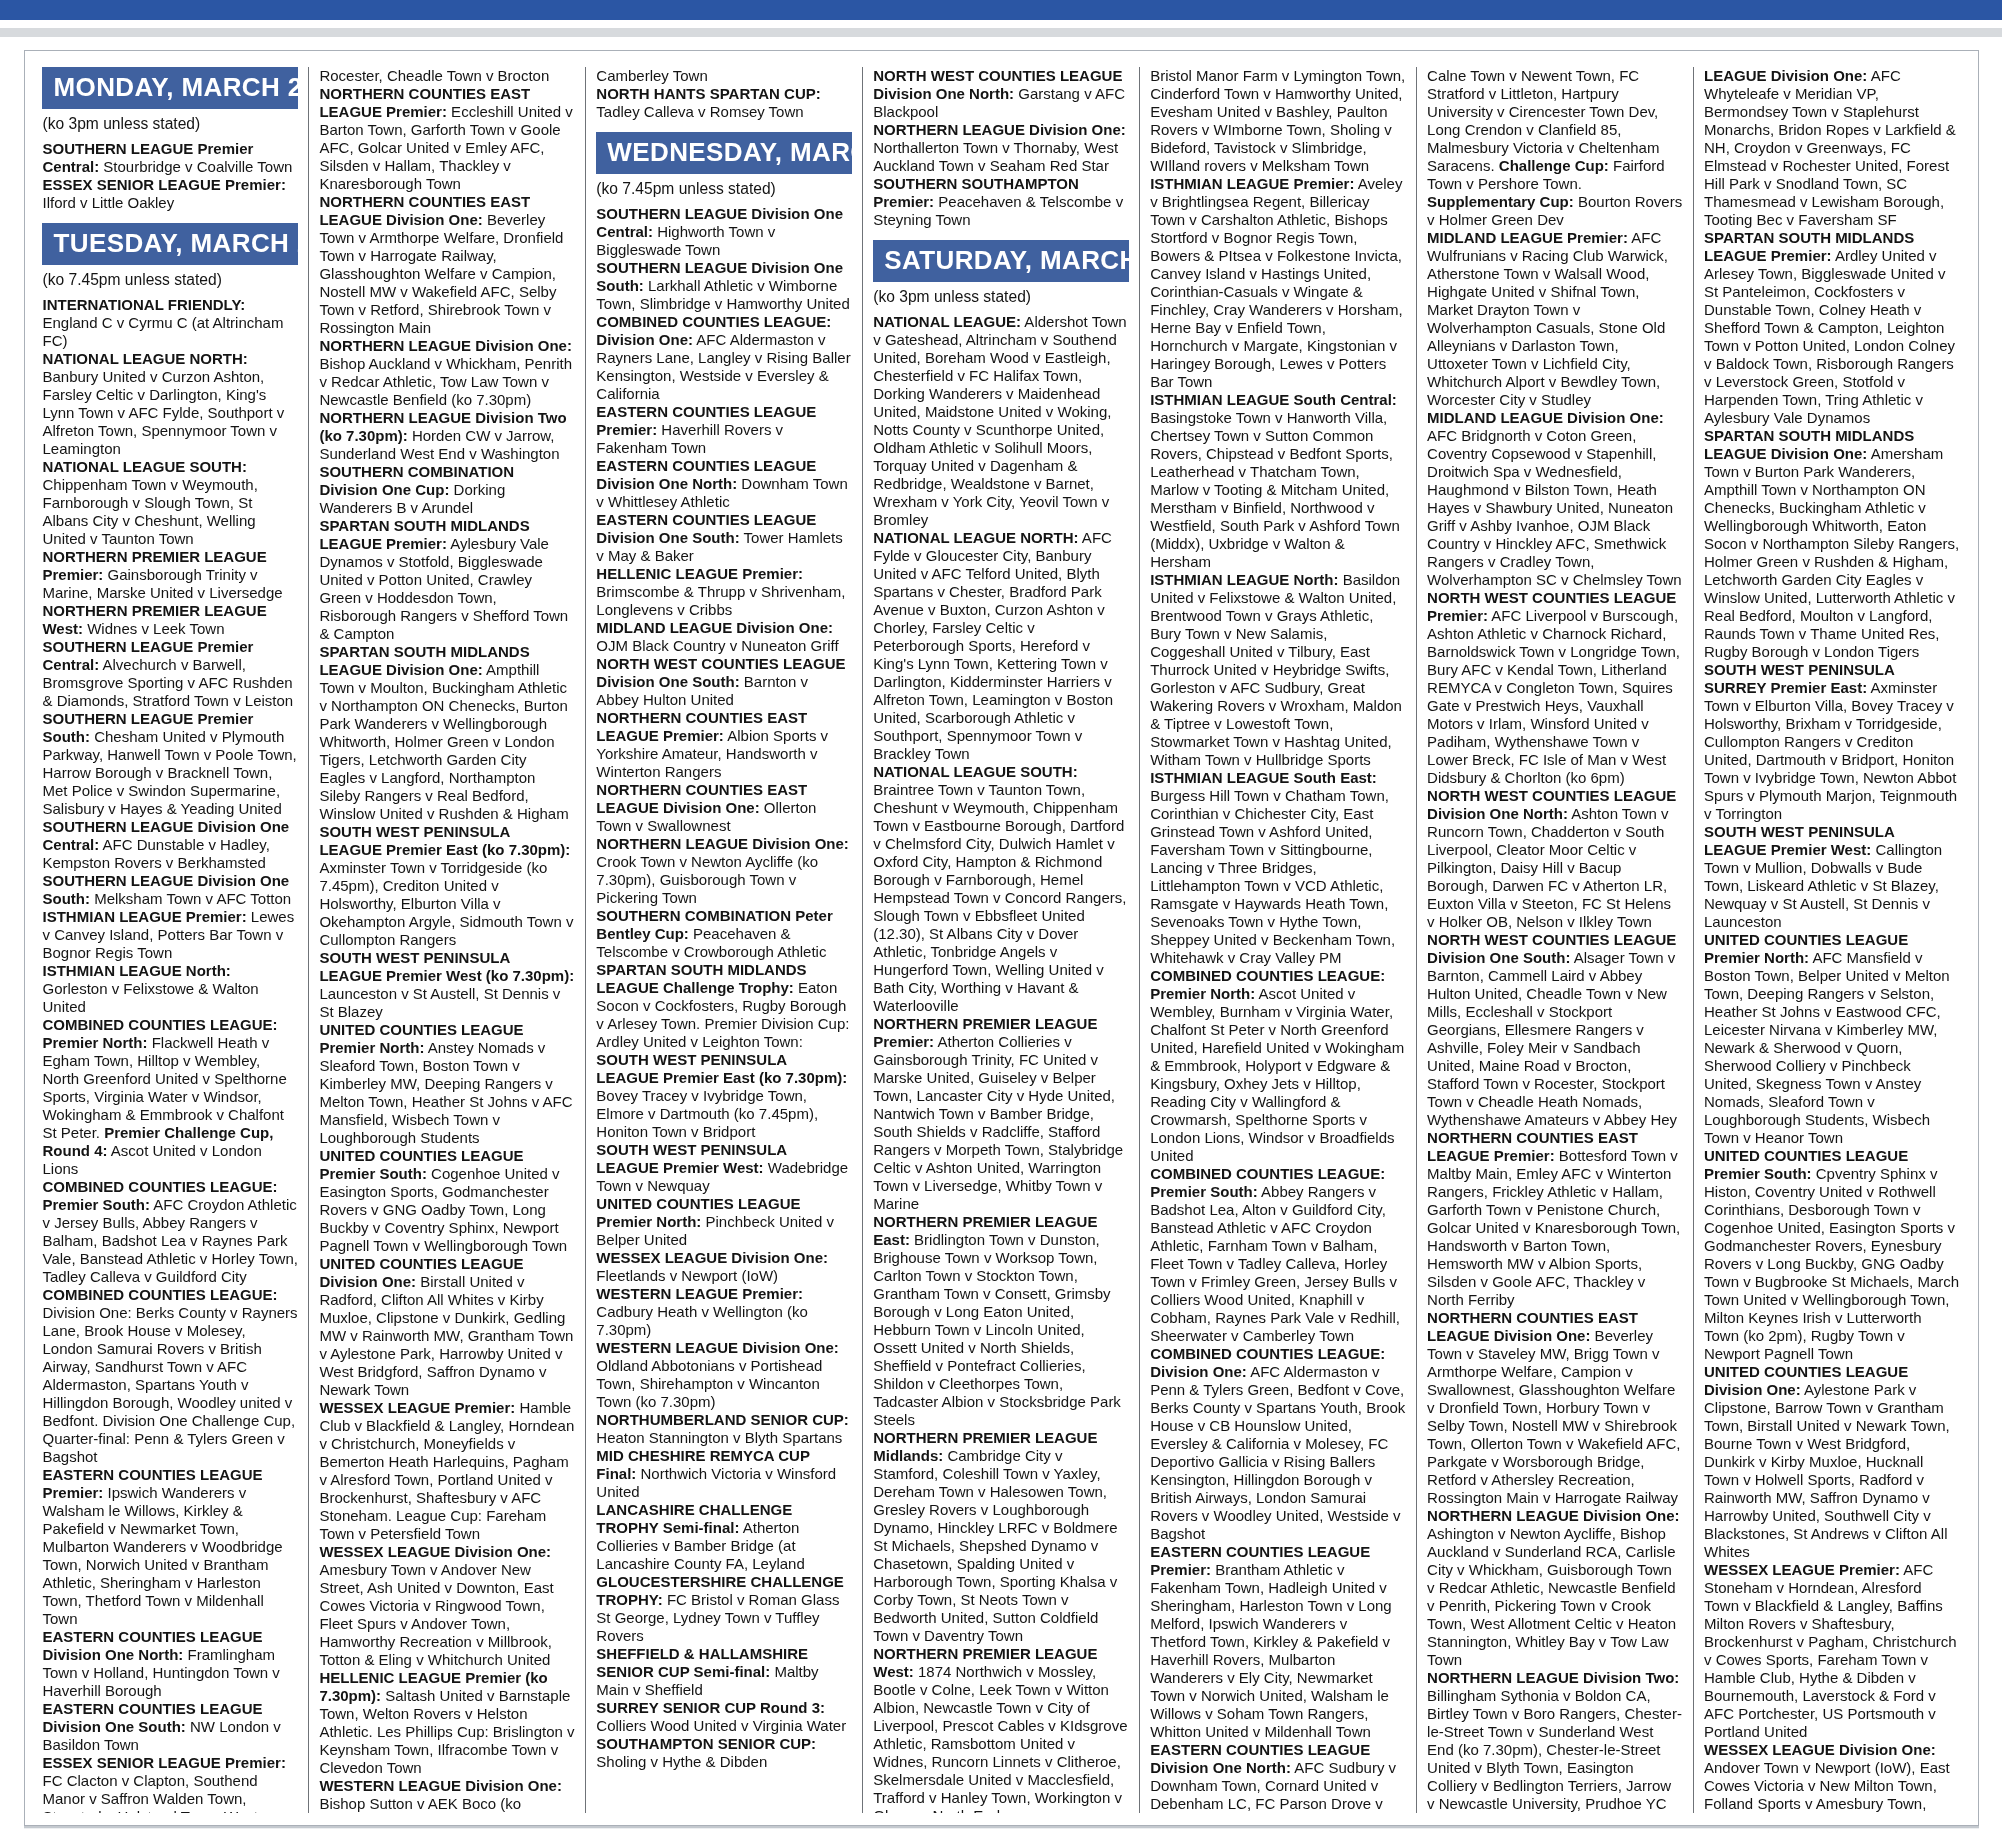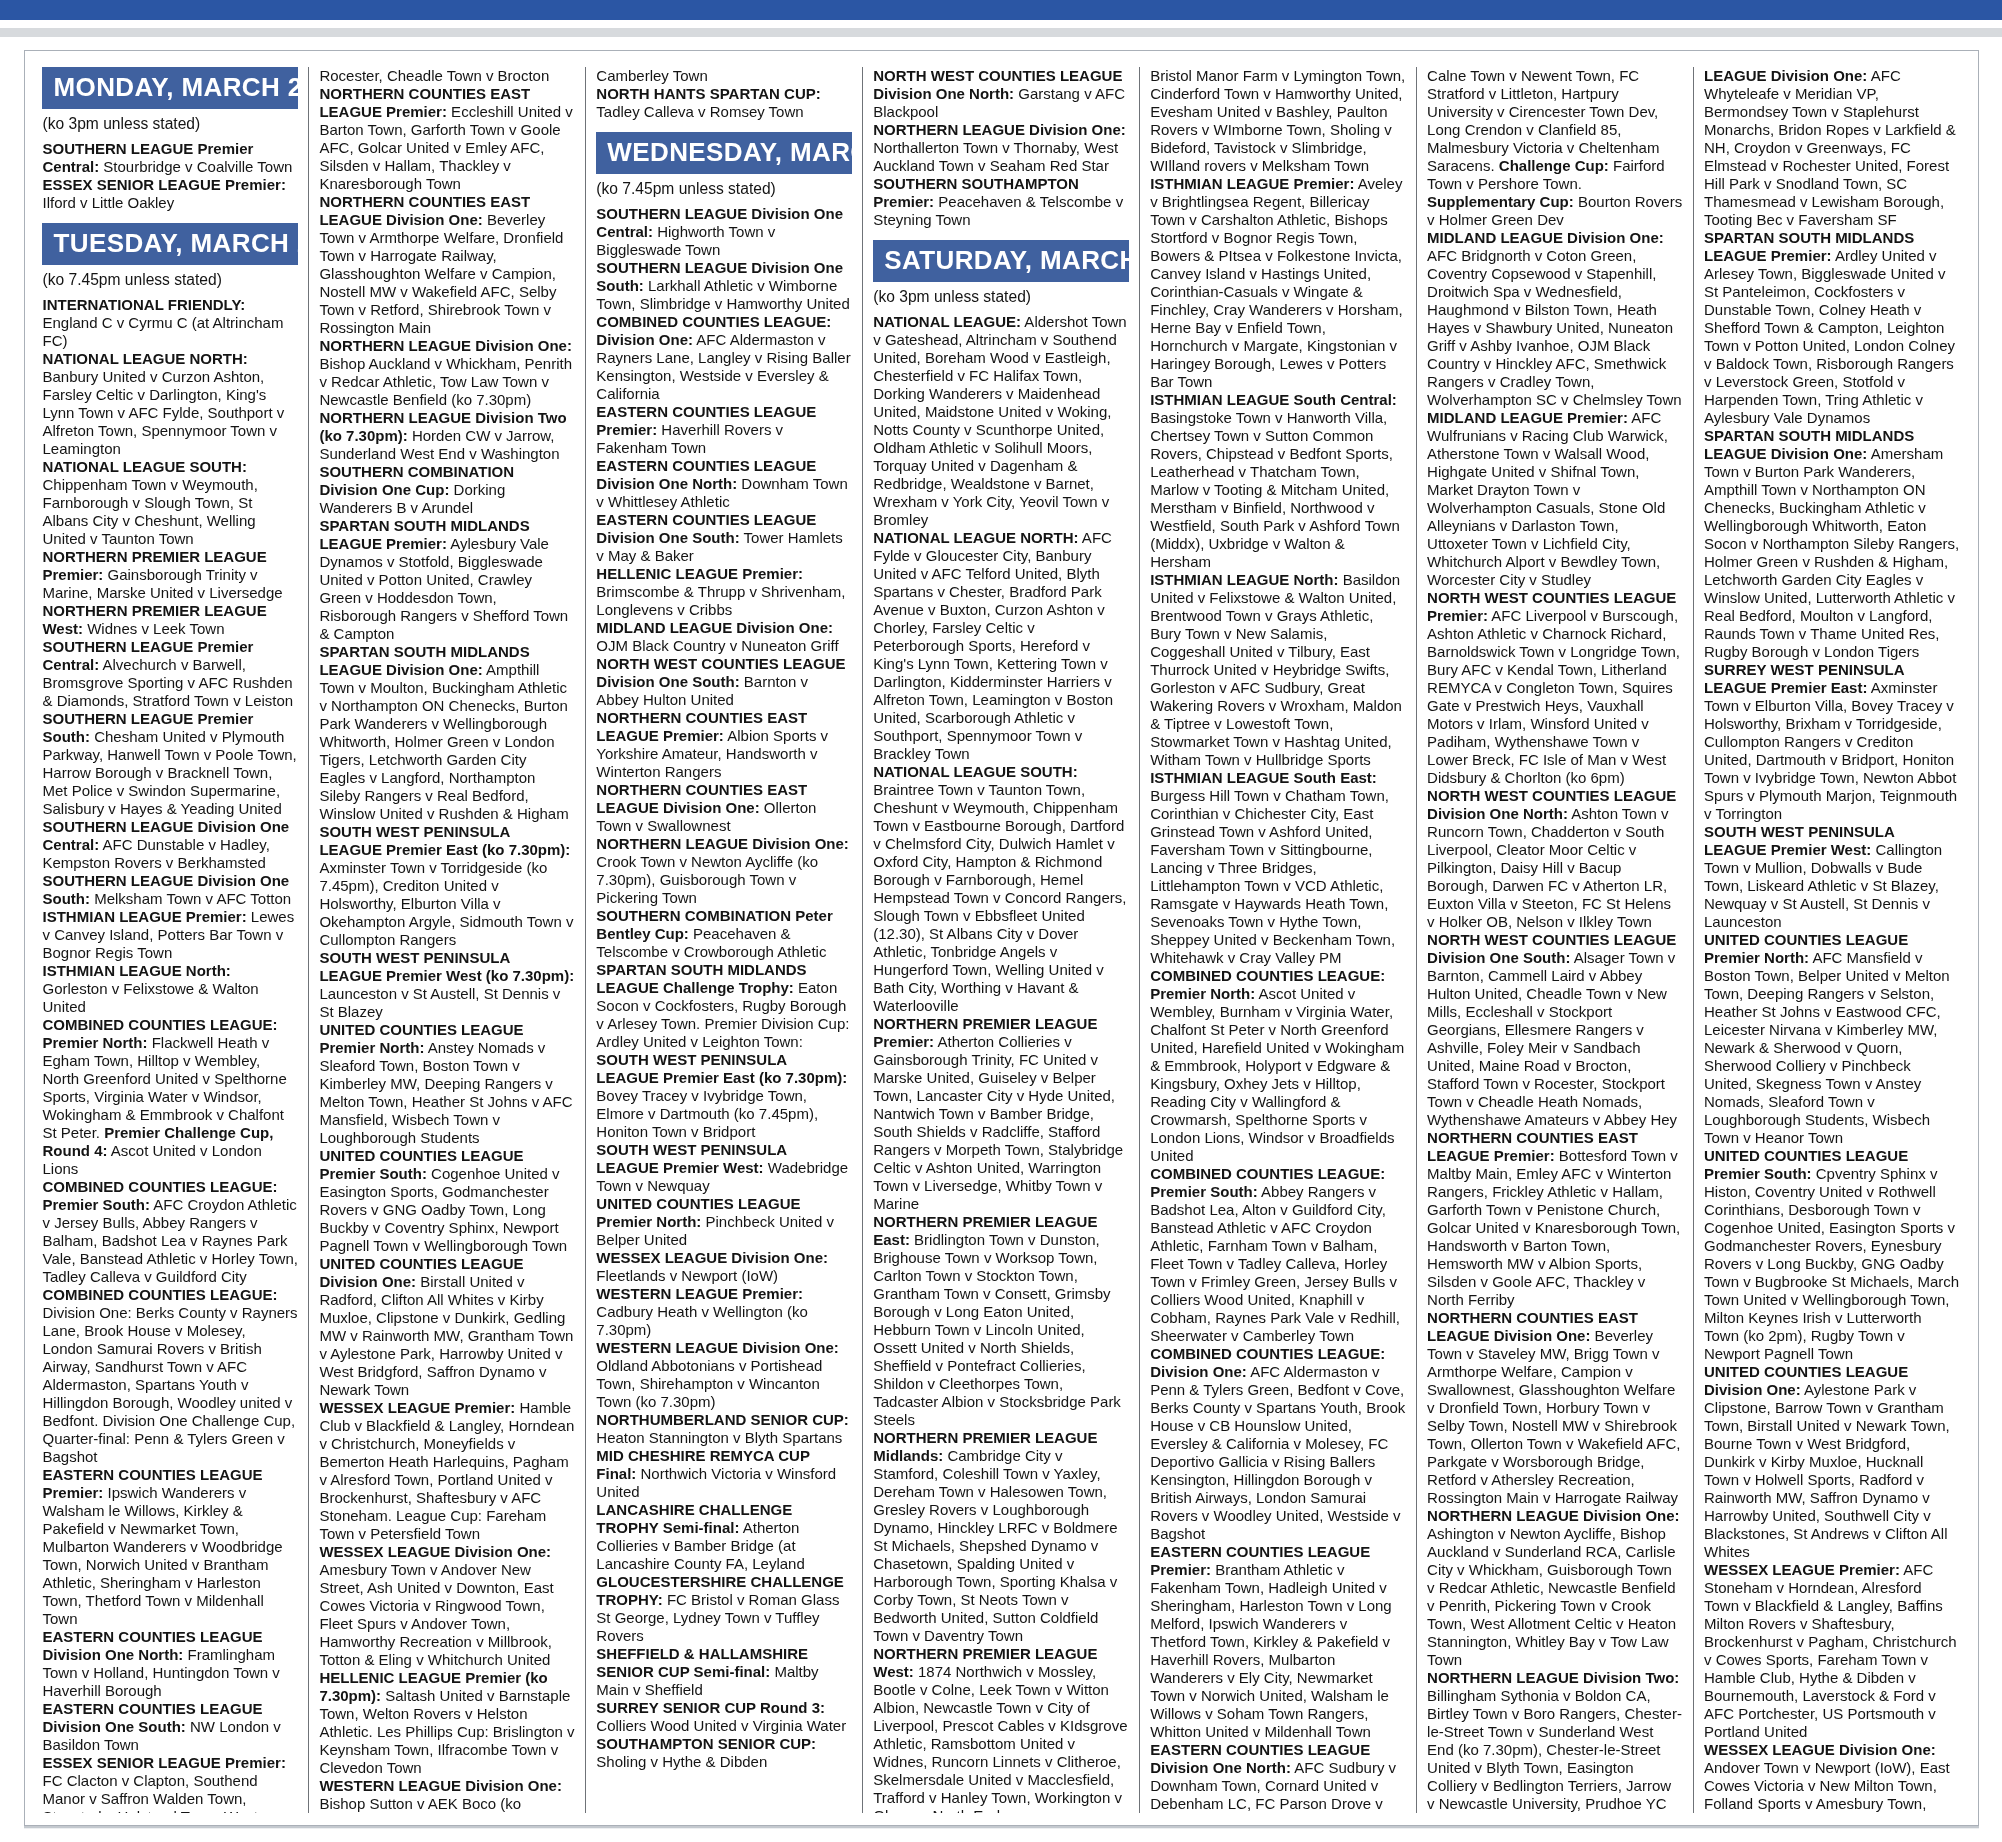--- a/index.html
+++ b/index.html
@@ -131,35 +131,35 @@
           <p class="entry"><b>ISTHMIAN LEAGUE North:</b> Basildon United v Felixstowe &amp; Walton United, Brentwood Town v Grays Athletic, Bury Town v New Salamis, Coggeshall United v Tilbury, East Thurrock United v Heybridge Swifts, Gorleston v AFC Sudbury, Great Wakering Rovers v Wroxham, Maldon &amp; Tiptree v Lowestoft Town, Stowmarket Town v Hashtag United, Witham Town v Hullbridge Sports</p>
           <p class="entry"><b>ISTHMIAN LEAGUE South East:</b> Burgess Hill Town v Chatham Town, Corinthian v Chichester City, East Grinstead Town v Ashford United, Faversham Town v Sittingbourne, Lancing v Three Bridges, Littlehampton Town v VCD Athletic, Ramsgate v Haywards Heath Town, Sevenoaks Town v Hythe Town, Sheppey United v Beckenham Town, Whitehawk v Cray Valley PM</p>
           <p class="entry"><b>COMBINED COUNTIES LEAGUE: Premier North:</b> Ascot United v Wembley, Burnham v Virginia Water, Chalfont St Peter v North Greenford United, Harefield United v Wokingham &amp; Emmbrook, Holyport v Edgware &amp; Kingsbury, Oxhey Jets v Hilltop, Reading City v Wallingford &amp; Crowmarsh, Spelthorne Sports v London Lions, Windsor v Broadfields United</p>
           <p class="entry"><b>COMBINED COUNTIES LEAGUE: Premier South:</b> Abbey Rangers v Badshot Lea, Alton v Guildford City, Banstead Athletic v AFC Croydon Athletic, Farnham Town v Balham, Fleet Town v Tadley Calleva, Horley Town v Frimley Green, Jersey Bulls v Colliers Wood United, Knaphill v Cobham, Raynes Park Vale v Redhill, Sheerwater v Camberley Town</p>
           <p class="entry"><b>COMBINED COUNTIES LEAGUE: Division One:</b> AFC Aldermaston v Penn &amp; Tylers Green, Bedfont v Cove, Berks County v Spartans Youth, Brook House v CB Hounslow United, Eversley &amp; California v Molesey, FC Deportivo Gallicia v Rising Ballers Kensington, Hillingdon Borough v British Airways, London Samurai Rovers v Woodley United, Westside v Bagshot</p>
           <p class="entry"><b>EASTERN COUNTIES LEAGUE Premier:</b> Brantham Athletic v Fakenham Town, Hadleigh United v Sheringham, Harleston Town v Long Melford, Ipswich Wanderers v Thetford Town, Kirkley &amp; Pakefield v Haverhill Rovers, Mulbarton Wanderers v Ely City, Newmarket Town v Norwich United, Walsham le Willows v Soham Town Rangers, Whitton United v Mildenhall Town</p>
           <p class="entry"><b>EASTERN COUNTIES LEAGUE Division One North:</b> AFC Sudbury v Downham Town, Cornard United v Debenham LC, FC Parson Drove v Holland, Harwich &amp; Parkeston v Diss Town, Haverhill Borough v Great Yarmouth Town, Huntingdon Town v Framlingham Town, Leiston Res v Swaffham Town, Needham Market U23 v Norwich CBS (ko 1pm), Whittlesey Athletic v Heacham</p>
         </div>
         <div class="col">
           <p class="entry">Calne Town v Newent Town, FC Stratford v Littleton, Hartpury University v Cirencester Town Dev, Long Crendon v Clanfield 85, Malmesbury Victoria v Cheltenham Saracens. <b>Challenge Cup:</b> Fairford Town v Pershore Town. <b>Supplementary Cup:</b> Bourton Rovers v Holmer Green Dev</p>
+          <p class="entry"><b>MIDLAND LEAGUE Premier:</b>  AFC Wulfrunians v Racing Club Warwick, Atherstone Town v Walsall Wood, Highgate United v Shifnal Town, Market Drayton Town v Wolverhampton Casuals, Stone Old Alleynians v Darlaston Town, Uttoxeter Town v Lichfield City, Whitchurch Alport v Bewdley Town, Worcester City v Studley</p>
           <p class="entry"><b>MIDLAND LEAGUE Division One:</b> AFC Bridgnorth v Coton Green, Coventry Copsewood v Stapenhill, Droitwich Spa v Wednesfield, Haughmond v Bilston Town, Heath Hayes v Shawbury United, Nuneaton Griff v Ashby Ivanhoe, OJM Black Country v Hinckley AFC, Smethwick Rangers v Cradley Town, Wolverhampton SC v Chelmsley Town</p>
-          <p class="entry"><b>MIDLAND LEAGUE Premier:</b>  AFC Wulfrunians v Racing Club Warwick, Atherstone Town v Walsall Wood, Highgate United v Shifnal Town, Market Drayton Town v Wolverhampton Casuals, Stone Old Alleynians v Darlaston Town, Uttoxeter Town v Lichfield City, Whitchurch Alport v Bewdley Town, Worcester City v Studley</p>
           <p class="entry"><b>NORTH WEST COUNTIES LEAGUE Premier:</b> AFC Liverpool v Burscough, Ashton Athletic v Charnock Richard, Barnoldswick Town v Longridge Town, Bury AFC v Kendal Town, Litherland REMYCA v Congleton Town, Squires Gate v Prestwich Heys, Vauxhall Motors v Irlam, Winsford United v Padiham, Wythenshawe Town v Lower Breck, FC Isle of Man v West Didsbury &amp; Chorlton (ko 6pm)</p>
           <p class="entry"><b>NORTH WEST COUNTIES LEAGUE Division One North:</b> Ashton Town v Runcorn Town, Chadderton v South Liverpool, Cleator Moor Celtic v Pilkington, Daisy Hill v Bacup Borough, Darwen FC v Atherton LR, Euxton Villa v Steeton, FC St Helens v Holker OB, Nelson v Ilkley Town</p>
           <p class="entry"><b>NORTH WEST COUNTIES LEAGUE Division One South:</b> Alsager Town v Barnton, Cammell Laird v Abbey Hulton United, Cheadle Town v New Mills, Eccleshall v Stockport Georgians, Ellesmere Rangers v Ashville, Foley Meir v Sandbach United, Maine Road v Brocton, Stafford Town v Rocester, Stockport Town v Cheadle Heath Nomads, Wythenshawe Amateurs v Abbey Hey</p>
           <p class="entry"><b>NORTHERN COUNTIES EAST LEAGUE Premier:</b> Bottesford Town v Maltby Main, Emley AFC v Winterton Rangers, Frickley Athletic v Hallam, Garforth Town v Penistone Church, Golcar United v Knaresborough Town, Handsworth v Barton Town, Hemsworth MW v Albion Sports, Silsden v Goole AFC, Thackley v North Ferriby</p>
           <p class="entry"><b>NORTHERN COUNTIES EAST LEAGUE Division One:</b> Beverley Town v Staveley MW, Brigg Town v Armthorpe Welfare, Campion v Swallownest, Glasshoughton Welfare v Dronfield Town, Horbury Town v Selby Town, Nostell MW v Shirebrook Town, Ollerton Town v Wakefield AFC, Parkgate v Worsborough Bridge, Retford v Athersley Recreation, Rossington Main v Harrogate Railway</p>
           <p class="entry"><b>NORTHERN LEAGUE Division One:</b> Ashington v Newton Aycliffe, Bishop Auckland v Sunderland RCA, Carlisle City v Whickham, Guisborough Town v Redcar Athletic, Newcastle Benfield v Penrith, Pickering Town v Crook Town, West Allotment Celtic v Heaton Stannington, Whitley Bay v Tow Law Town</p>
           <p class="entry"><b>NORTHERN LEAGUE Division Two:</b> Billingham Sythonia v Boldon CA, Birtley Town v Boro Rangers, Chester-le-Street Town v Sunderland West End (ko 7.30pm), Chester-le-Street United v Blyth Town, Easington Colliery v Bedlington Terriers, Jarrow v Newcastle University, Prudhoe YC Seniors v Horden CW, Redcar Town v Willington, Ryton &amp; Crawcrook v Esh Winning, Washington v Billingham Town</p>
         </div>
         <div class="col">
           <p class="entry"><b>LEAGUE Division One:</b> AFC Whyteleafe v Meridian VP, Bermondsey Town v Staplehurst Monarchs, Bridon Ropes v Larkfield &amp; NH, Croydon v Greenways, FC Elmstead v Rochester United, Forest Hill Park v Snodland Town, SC Thamesmead v Lewisham Borough, Tooting Bec v Faversham SF</p>
           <p class="entry"><b>SPARTAN SOUTH MIDLANDS LEAGUE Premier:</b> Ardley United v Arlesey Town, Biggleswade United v St Panteleimon, Cockfosters v Dunstable Town, Colney Heath v Shefford Town &amp; Campton, Leighton Town v Potton United, London Colney v Baldock Town, Risborough Rangers v Leverstock Green, Stotfold v Harpenden Town, Tring Athletic v Aylesbury Vale Dynamos</p>
           <p class="entry"><b>SPARTAN SOUTH MIDLANDS LEAGUE Division One:</b> Amersham Town v Burton Park Wanderers, Ampthill Town v Northampton ON Chenecks, Buckingham Athletic v Wellingborough Whitworth, Eaton Socon v Northampton Sileby Rangers, Holmer Green v Rushden &amp; Higham, Letchworth Garden City Eagles v Winslow United, Lutterworth Athletic v Real Bedford, Moulton v Langford, Raunds Town v Thame United Res, Rugby Borough v London Tigers</p>
-          <p class="entry"><b>SURREY WEST PENINSULA LEAGUE Premier East:</b> Axminster Town v Elburton Villa, Bovey Tracey v Holsworthy, Brixham v Torridgeside, Cullompton Rangers v Crediton United, Dartmouth v Bridport, Honiton Town v Ivybridge Town, Newton Abbot Spurs v Plymouth Marjon, Teignmouth v Torrington</p>
+          <p class="entry"><b>SOUTH WEST PENINSULA SURREY Premier East:</b> Axminster Town v Elburton Villa, Bovey Tracey v Holsworthy, Brixham v Torridgeside, Cullompton Rangers v Crediton United, Dartmouth v Bridport, Honiton Town v Ivybridge Town, Newton Abbot Spurs v Plymouth Marjon, Teignmouth v Torrington</p>
           <p class="entry"><b>SOUTH WEST PENINSULA LEAGUE Premier West:</b> Callington Town v Mullion, Dobwalls v Bude Town, Liskeard Athletic v St Blazey, Newquay v St Austell, St Dennis v Launceston</p>
           <p class="entry"><b>UNITED COUNTIES LEAGUE Premier North:</b> AFC Mansfield v Boston Town, Belper United v Melton Town, Deeping Rangers v Selston, Heather St Johns v Eastwood CFC, Leicester Nirvana v Kimberley MW, Newark &amp; Sherwood v Quorn, Sherwood Colliery v Pinchbeck United, Skegness Town v Anstey Nomads, Sleaford Town v Loughborough Students, Wisbech Town v Heanor Town</p>
           <p class="entry"><b>UNITED COUNTIES LEAGUE Premier South:</b> Cpventry Sphinx v Histon, Coventry United v Rothwell Corinthians, Desborough Town v Cogenhoe United, Easington Sports v Godmanchester Rovers, Eynesbury Rovers v Long  Buckby, GNG Oadby Town v Bugbrooke St Michaels, March Town United v Wellingborough Town, Milton Keynes Irish v Lutterworth Town (ko 2pm), Rugby Town v Newport Pagnell Town</p>
           <p class="entry"><b>UNITED COUNTIES LEAGUE Division One:</b> Aylestone Park v Clipstone, Barrow Town v Grantham Town, Birstall United v Newark Town, Bourne Town v West Bridgford, Dunkirk v Kirby Muxloe, Hucknall Town v Holwell Sports, Radford v Rainworth MW, Saffron Dynamo v Harrowby United, Southwell City v Blackstones, St Andrews v Clifton All Whites</p>
           <p class="entry"><b>WESSEX LEAGUE Premier:</b> AFC Stoneham v Horndean, Alresford Town v Blackfield &amp; Langley, Baffins Milton Rovers v Shaftesbury, Brockenhurst v Pagham, Christchurch v Cowes Sports, Fareham Town v Hamble Club, Hythe &amp; Dibden v Bournemouth, Laverstock &amp; Ford v AFC Portchester, US Portsmouth v Portland United</p>
           <p class="entry"><b>WESSEX LEAGUE Division One:</b> Andover Town v Newport (IoW), East Cowes Victoria v New Milton Town, Folland Sports v Amesbury Town, Hamworthy Recreation v Fleetlands, Millbrook v Romsey Town, Petersfield Town v Andover New Street, Ringwood Town v Downton, Verwood Town v Fleet Spurs, Whitchurch United v Totton &amp; Eling</p>
         </div>
       </div>
   </div>
 </div>

